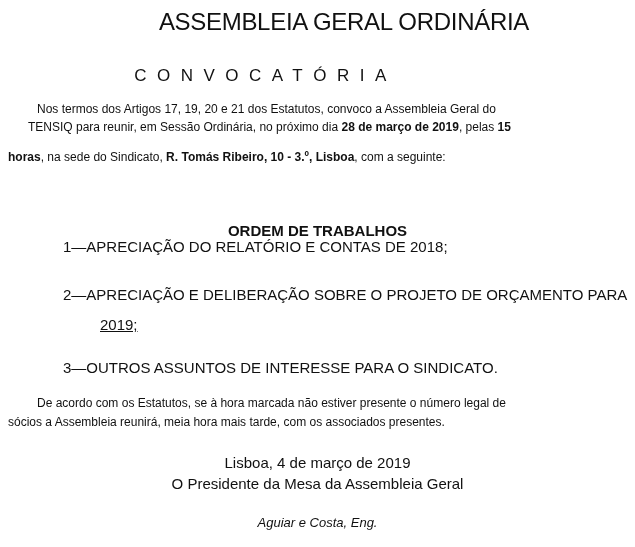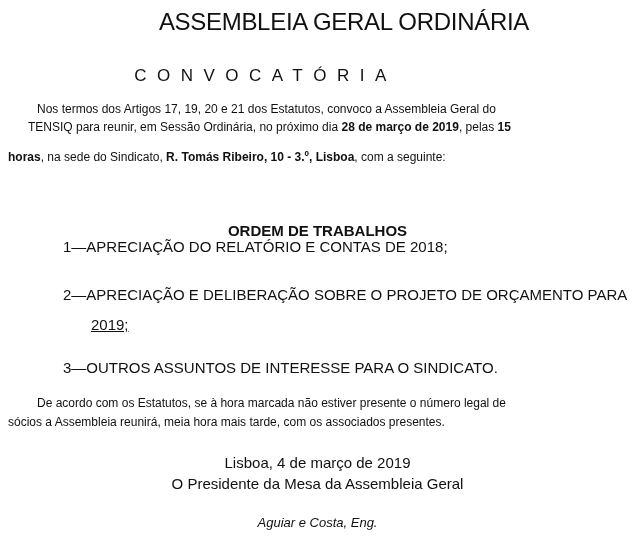--- a/index.html
+++ b/index.html
@@ -28,21 +28,21 @@
 
   <div class="abs line" style="left:8px; top:120px;margin-left:20px;"><span>TENSIQ para reunir, em Sessão Ordinária, no próximo dia </span><b>28 de março de 2019</b><span>, pelas </span><b>15</b></div>
 
   <div class="abs line" style="left:8px; top:150px;"><b>horas</b><span>, na sede do Sindicato, </span><b>R. Tomás Ribeiro, 10 - 3.º, Lisboa</b><span>, com a seguinte:</span></div>
 
   <div class="abs heading">ORDEM DE TRABALHOS</div>
 
   <div class="abs item" style="left:63px; top:238px;">1—APRECIAÇÃO DO RELATÓRIO E CONTAS DE 2018;</div>
 
   <div class="abs item" style="left:63px; top:286px;">2—APRECIAÇÃO E DELIBERAÇÃO SOBRE O PROJETO DE ORÇAMENTO PARA</div>
-  <div class="abs item" style="left:91px; top:316px;text-decoration:underline;">2019;</div>
+  <div class="abs item" style="left:100px; top:316px;text-decoration:underline;">2019;</div>
 
   <div class="abs item" style="left:63px; top:359px;">3—OUTROS ASSUNTOS DE INTERESSE PARA O SINDICATO.</div>
 
   <div class="abs line" style="left:8px; top:415px;">sócios a Assembleia reunirá, meia hora mais tarde, com os associados presentes.</div>
   <div class="abs line" style="left:37px; top:396px;">De acordo com os Estatutos, se à hora marcada não estiver presente o número legal de</div>
 
   <div class="abs center" style="top:454px;">Lisboa, 4 de março de 2019</div>
   <div class="abs center" style="top:475px;">O Presidente da Mesa da Assembleia Geral</div>
 
   <div class="abs center sig" style="top:515px;">Aguiar e Costa, Eng.</div>

